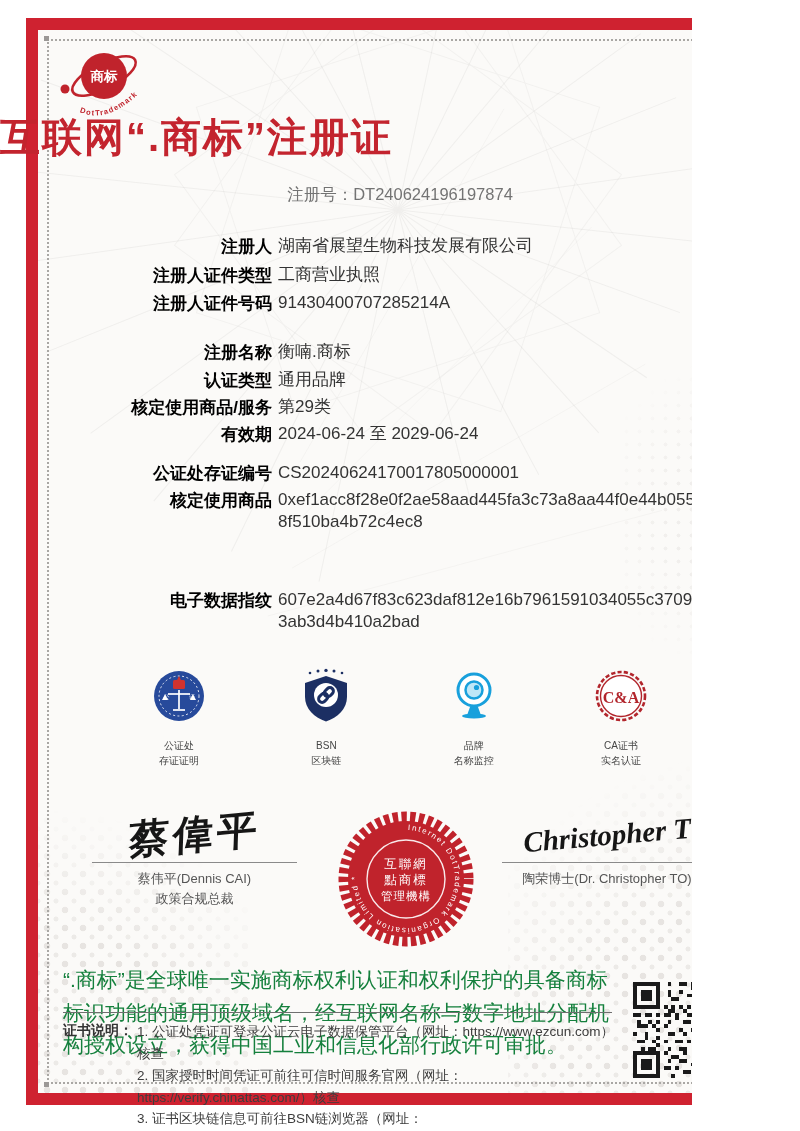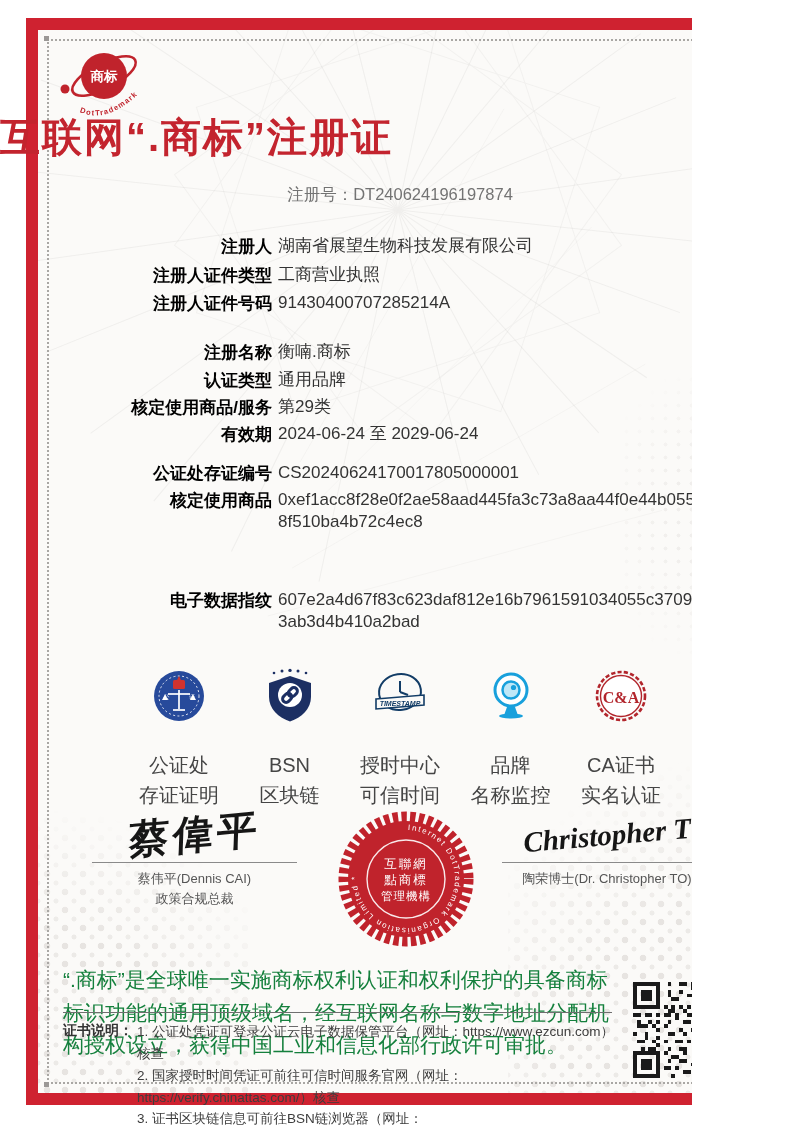--- a/index.html
+++ b/index.html
@@ -30,21 +30,21 @@
   .logo{position:absolute;left:52px;top:44px;width:100px;height:86px;}
   .title{position:absolute;left:0;top:110px;width:800px;text-align:left;
          font-size:40px;font-weight:800;color:#c3242e;letter-spacing:2px;}
   .regline{position:absolute;left:0;top:172px;width:800px;text-align:center;font-size:16.5px;color:#737373;margin-top:12px;}
   .frow{position:absolute;left:60px;display:flex;width:690px;}
   .flabel{width:212px;text-align:right;font-weight:700;color:#000000;font-size:17px;flex:none;}
   .fvalue{margin-left:6px;width:452px;font-size:17px;color:#333;line-height:1.32;word-break:break-all;}
   .badges{position:absolute;left:124px;top:668px;width:552px;display:flex;justify-content:space-between;}
   .badge{width:110px;text-align:center;}
   .badge .bicon{height:62px;display:flex;align-items:flex-start;justify-content:center;}
-  .badge .blabel{font-size:20px;color:#454545;line-height:1.5;margin-top:20px;}
+  .badge .blabel{font-size:10px;color:#454545;line-height:1.5;margin-top:8px;}
   .sig-left{position:absolute;left:92px;top:812px;width:205px;text-align:center;}
   .sig-right{position:absolute;left:502px;top:815px;width:210px;text-align:center;}
   .script-cn{font-size:40px;font-weight:700;color:#161616;transform:rotate(-5deg) skewX(-7deg);
              display:inline-block;letter-spacing:4px;line-height:1.1;}
   .script-en{font-family:"Liberation Serif","DejaVu Serif",serif;font-style:italic;font-weight:700;
              font-size:29px;color:#161616;transform:rotate(-5deg);display:inline-block;line-height:1.4;}
   .sig-line{border-top:1.5px solid #8a8a8a;margin:6px 0 6px 0;}
   .sig-name{font-size:13px;color:#555;line-height:1.5;}
   .sig-title{font-size:13px;color:#555;line-height:1.5;}
   .seal{position:absolute;left:336px;top:809px;width:140px;height:140px;}
@@ -203,35 +203,20 @@
         <circle cx="29" cy="27" r="12" fill="#ffffff"></circle>
         <g stroke="#1c2f63" stroke-width="3" fill="none" transform="rotate(-45 29 27)">
           <rect x="20" y="23.5" width="10" height="7" rx="3.5"></rect>
           <rect x="28" y="23.5" width="10" height="7" rx="3.5"></rect>
         </g>
       </svg>
         </div>
       <div class="blabel">
           <div>BSN</div>
           <div>区块链</div>
-        </div>
-    </div>
-    <div class="badge">
-      <div class="bicon">
-          <svg width="62" height="56" viewBox="0 0 62 56">
-        <ellipse cx="31" cy="24" rx="21" ry="18" fill="none" stroke="#123c66" stroke-width="2" transform="rotate(-8 31 24)"></ellipse>
-        <line x1="31" y1="24" x2="31" y2="13" stroke="#123c66" stroke-width="2"></line>
-        <line x1="31" y1="24" x2="39" y2="27" stroke="#123c66" stroke-width="2"></line>
-        <path d="M7 31l48 -4v10l-48 4z" fill="#fbfaf8" stroke="#123c66" stroke-width="1.6"></path>
-        <text x="31" y="37.5" text-anchor="middle" font-size="7" font-weight="700" font-style="italic" fill="#123c66">TIMESTAMP</text>
-      </svg>
-        </div>
-      <div class="blabel">
-          <div>授时中心</div>
-          <div>可信时间</div>
         </div>
     </div>
     <div class="badge">
       <div class="bicon">
           <svg width="56" height="56" viewBox="0 0 56 56">
         <circle cx="28" cy="22" r="16" fill="#ffffff" stroke="#18a0dc" stroke-width="3"></circle>
         <circle cx="28" cy="22" r="8.5" fill="#bfe7f7" stroke="#18a0dc" stroke-width="2.5"></circle>
         <circle cx="30.5" cy="19.5" r="2.6" fill="#18a0dc"></circle>
         <path d="M24 39h8l2.5 7h-13z" fill="#18a0dc"></path>
         <ellipse cx="28" cy="48" rx="12" ry="2.6" fill="#18a0dc"></ellipse>

